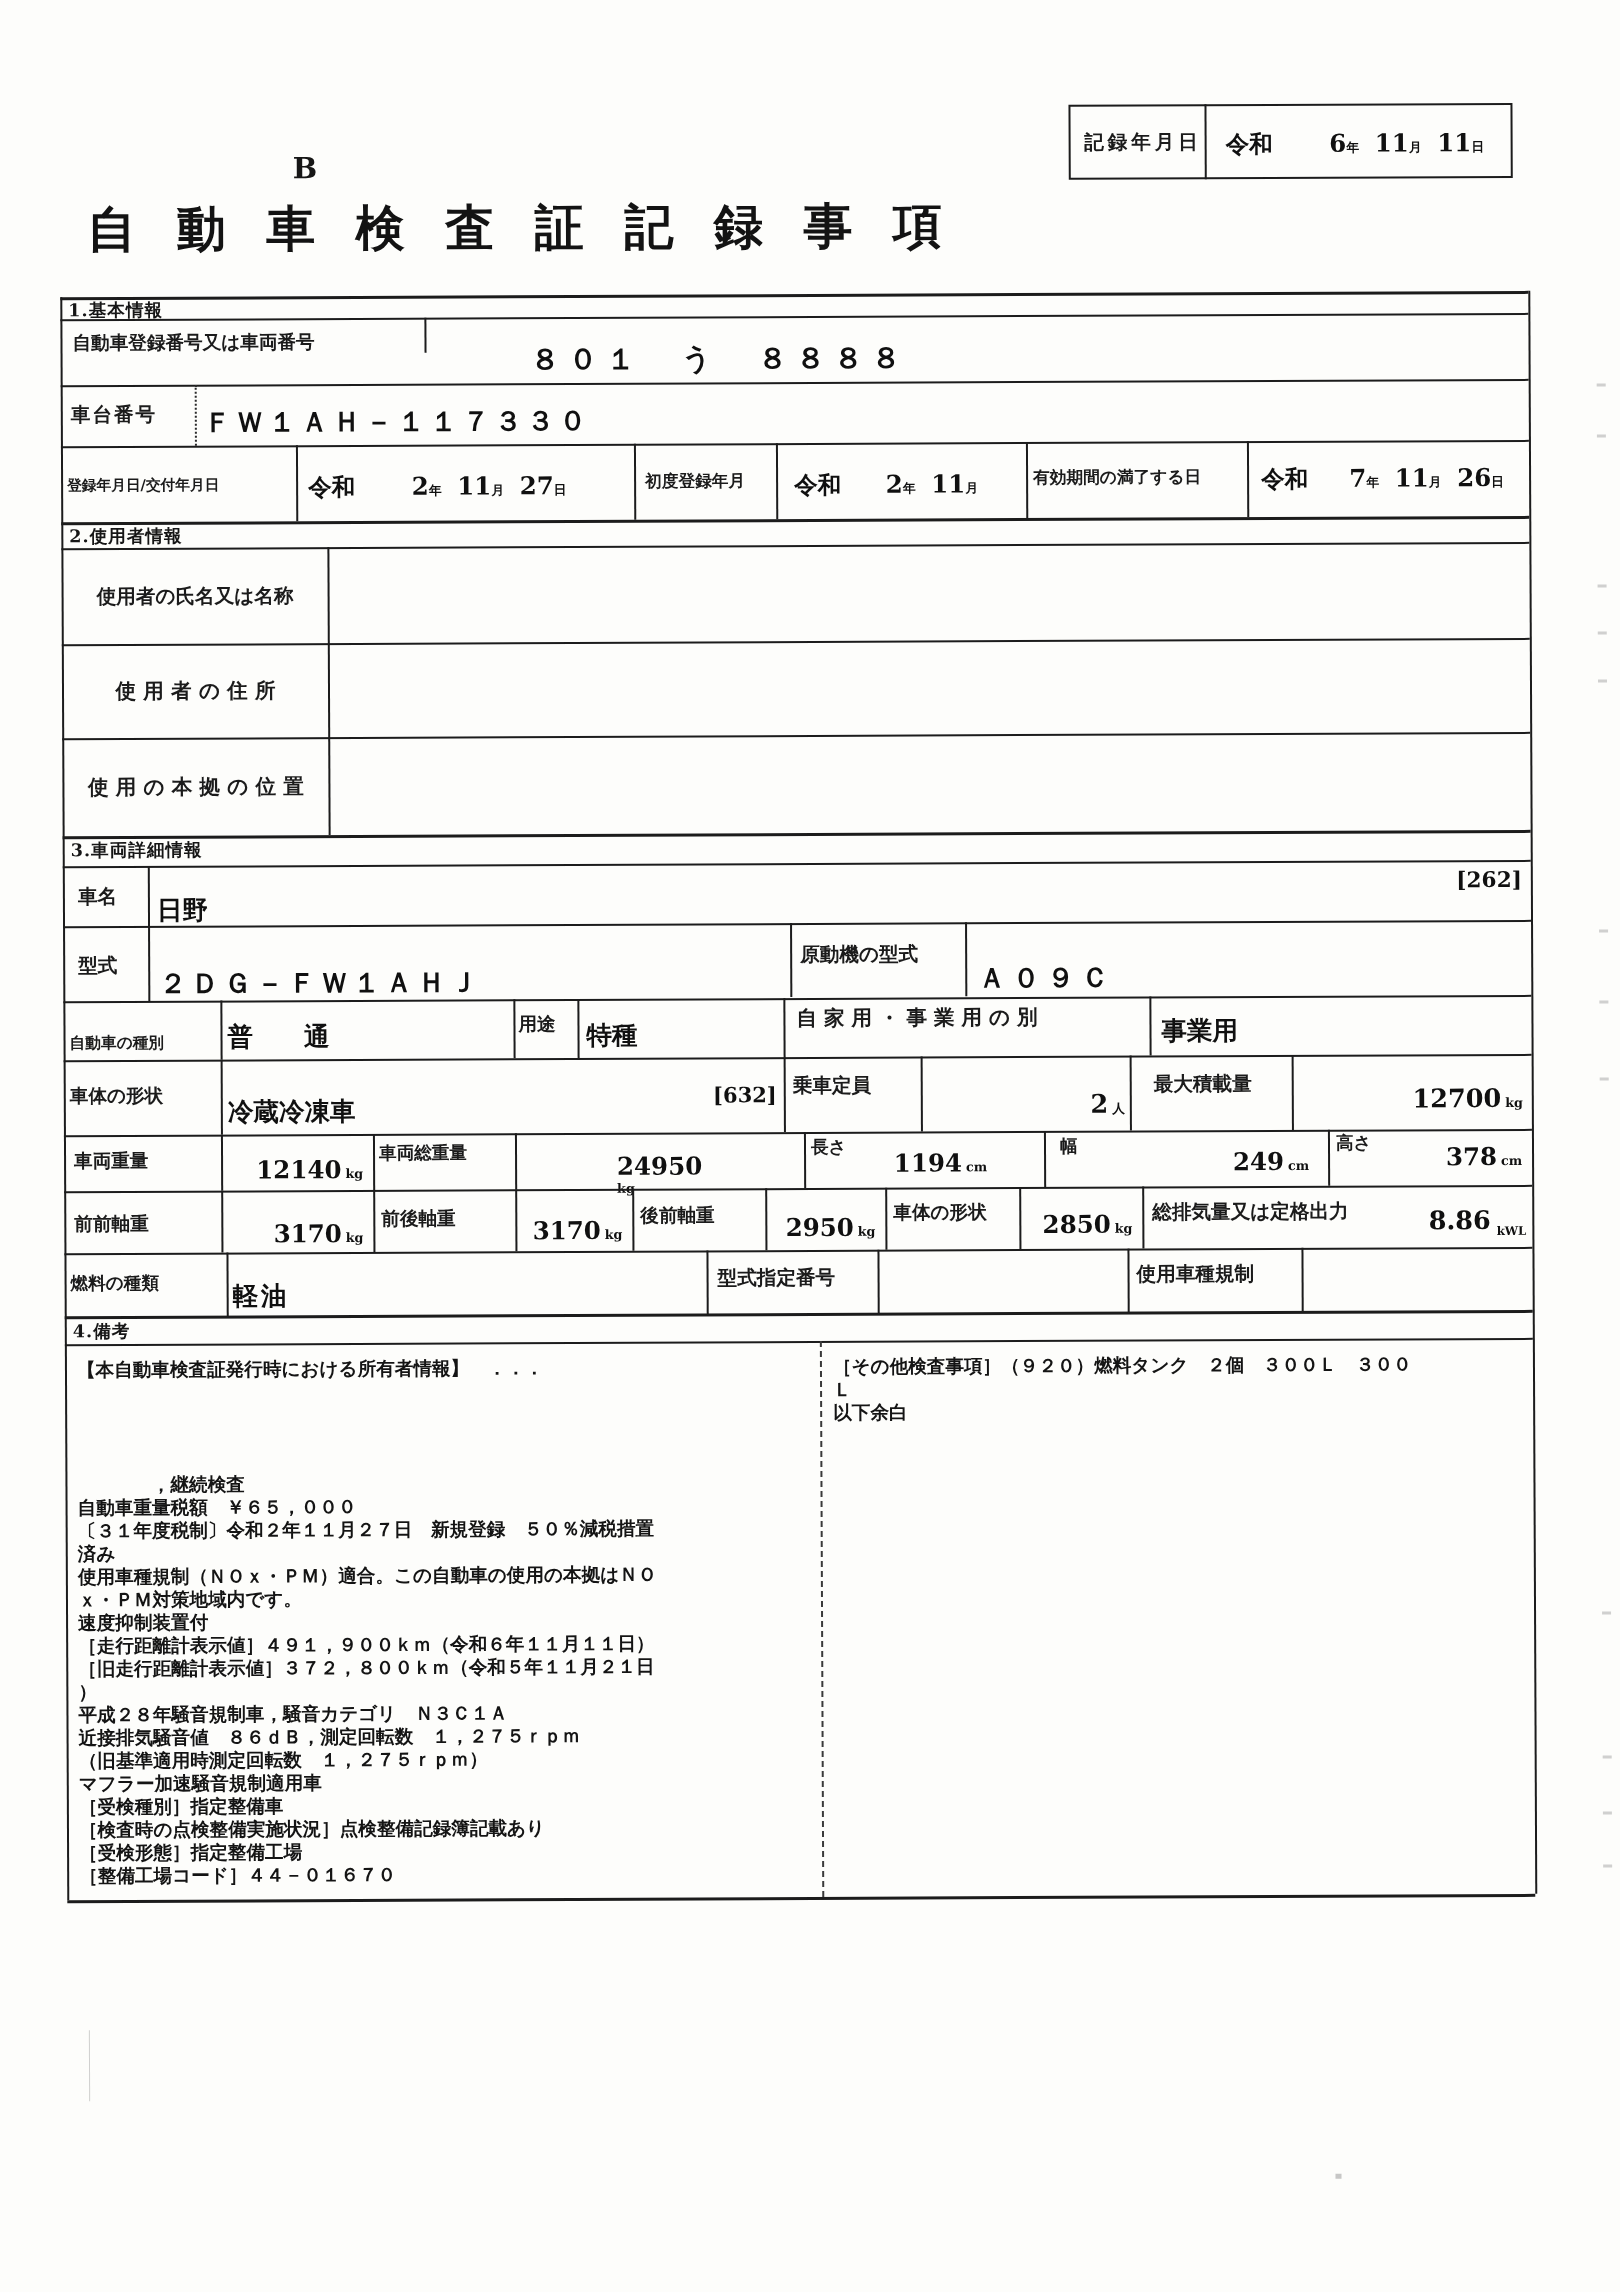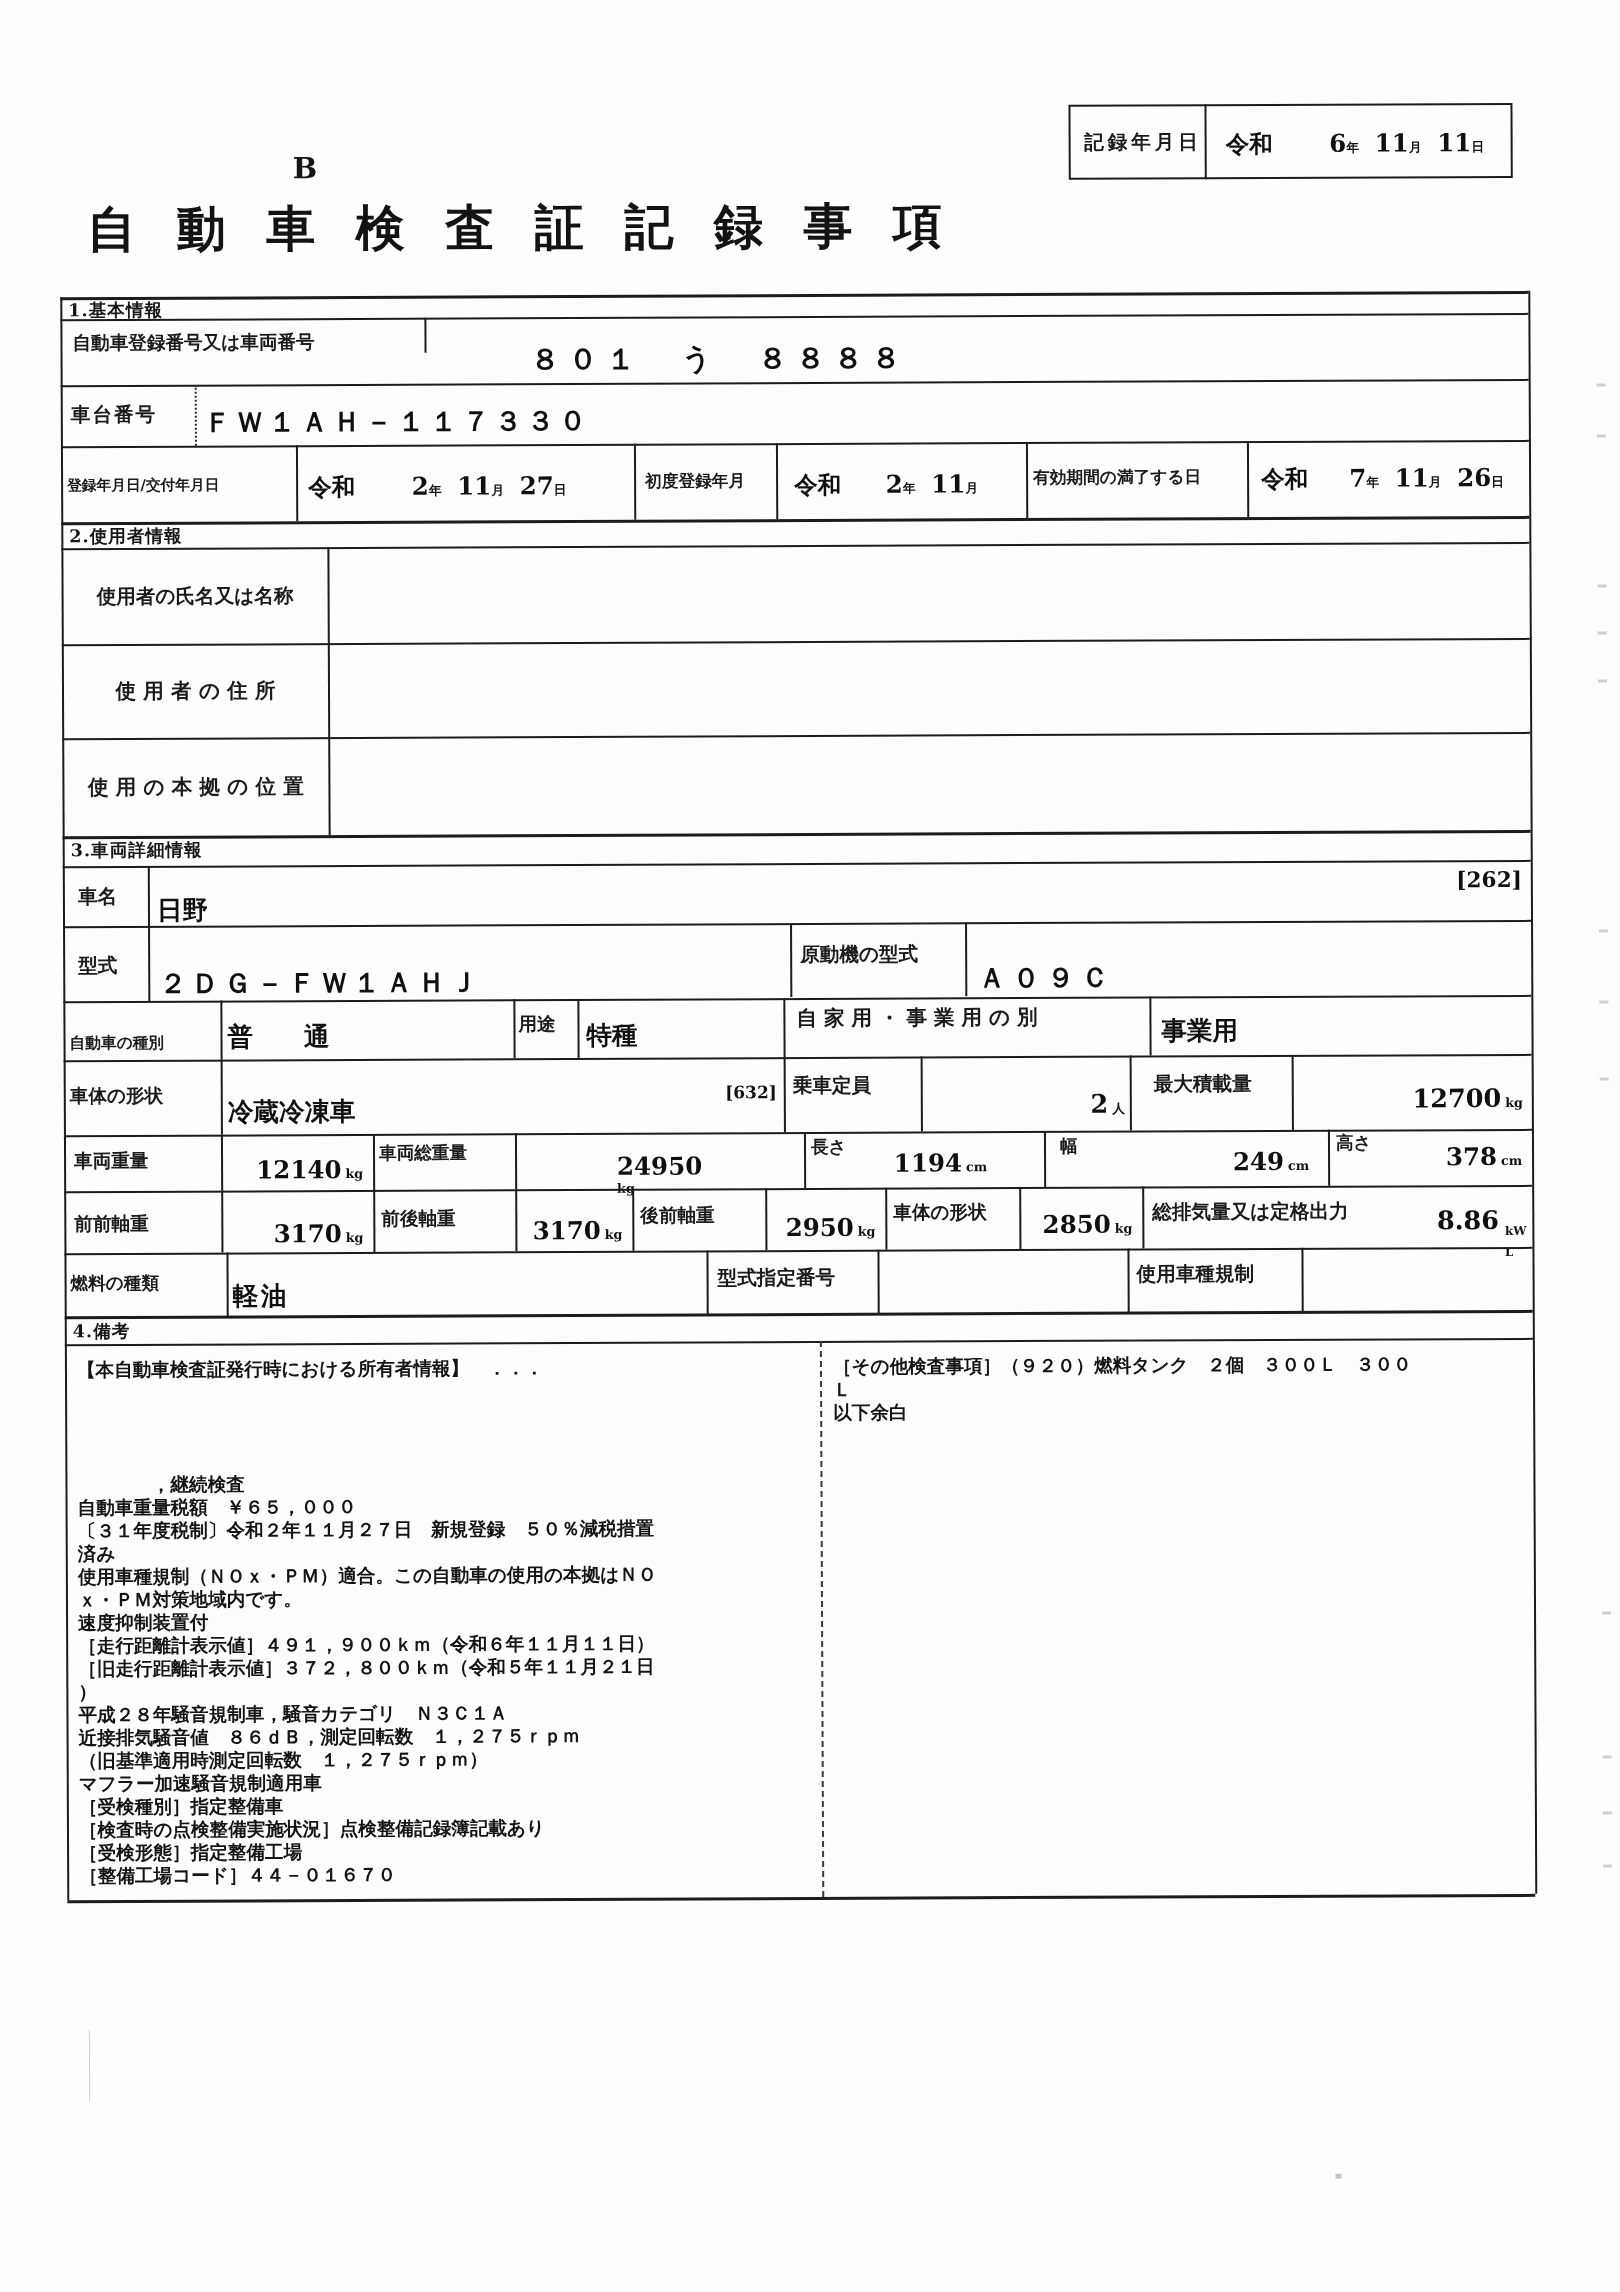--- a/index.html
+++ b/index.html
@@ -11,21 +11,21 @@
   .hl { position: absolute; background: #1c1c1c; }
   .vl { position: absolute; background: #1c1c1c; }
   .vl.dotted { background: none; border-left: 2px dotted #2a2a2a; }
   .vl.dashed { background: none; border-left: 2px dashed #3a3a3a; }
 
   .lbl { position: absolute; font-weight: 600; color: #1b1b1b; white-space: nowrap; }
   .val { position: absolute; font-weight: 700; color: #101010; white-space: nowrap;
          display: flex; align-items: baseline; }
   .val.right { justify-content: flex-end; }
   .unit { font-size: 12.7px; font-weight: 600; margin-left: 3.9px; }
-  .unit-stack { display: inline-flex; flex-direction: column; justify-content: space-between;
+  .unit-stack { display: inline-flex; flex-direction: row; justify-content: space-between;
                 height: 33px; margin-left: 5.9px; font-size: 11.8px; font-weight: 600; line-height: 11.8px;
                 transform: translateY(5.9px); }
   .era { margin-right: 41px; font-size: 23.5px; }
   .dnum { font-size: 24.5px; margin-left: 15.7px; }
   .du { font-size: 12.7px; font-weight: 600; }
 
   .heading { position: absolute; font-size: 17.6px; font-weight: 700; letter-spacing: 1px; }
 
   #page-title { position: absolute; left: 86px; top: 194px; font-size: 49px; font-weight: 700;
                 letter-spacing: 3.9px; word-spacing: 15.7px; color: #131313; }
@@ -120,21 +120,21 @@
 
   <div class="lbl" style="left:65px;top:1010px;font-size:15.7px;margin-top:20px;">自動車の種別</div>
   <div class="val" style="left:223px;top:1017px;font-size:25.5px;">普　　通</div>
   <div class="lbl" style="left:514px;top:1010px;font-size:18.6px;">用途</div>
   <div class="val" style="left:582px;top:1017px;font-size:25.5px;">特種</div>
   <div class="lbl" style="left:792px;top:1004px;font-size:20.6px;letter-spacing:6.9px;">自家用・事業用の別</div>
   <div class="val" style="left:1157px;top:1015px;font-size:25.5px;">事業用</div>
 
   <div class="lbl" style="left:65px;top:1080px;font-size:18.6px;">車体の形状</div>
   <div class="val" style="left:223px;top:1092px;font-size:25.5px;">冷蔵冷凍車</div>
-  <div class="val right" style="left:676px;top:1082px;width:96px;font-size:17px;">[632]</div>
+  <div class="val right" style="left:676px;top:1082px;width:96px;font-size:21px;">[632]</div>
   <div class="lbl" style="left:788px;top:1072px;font-size:19.6px;">乗車定員</div>
   <div class="val right" style="left:1004px;top:1090px;width:116px;font-size:25.5px;">
     <span>2</span>
       <span class="unit">人</span>
   </div>
   <div class="lbl" style="left:1149px;top:1072px;font-size:19.6px;">最大積載量</div>
   <div class="val right" style="left:1353px;top:1086px;width:165px;font-size:25.5px;">
     <span>12700</span>
       <span class="unit">kg</span>
   </div>

